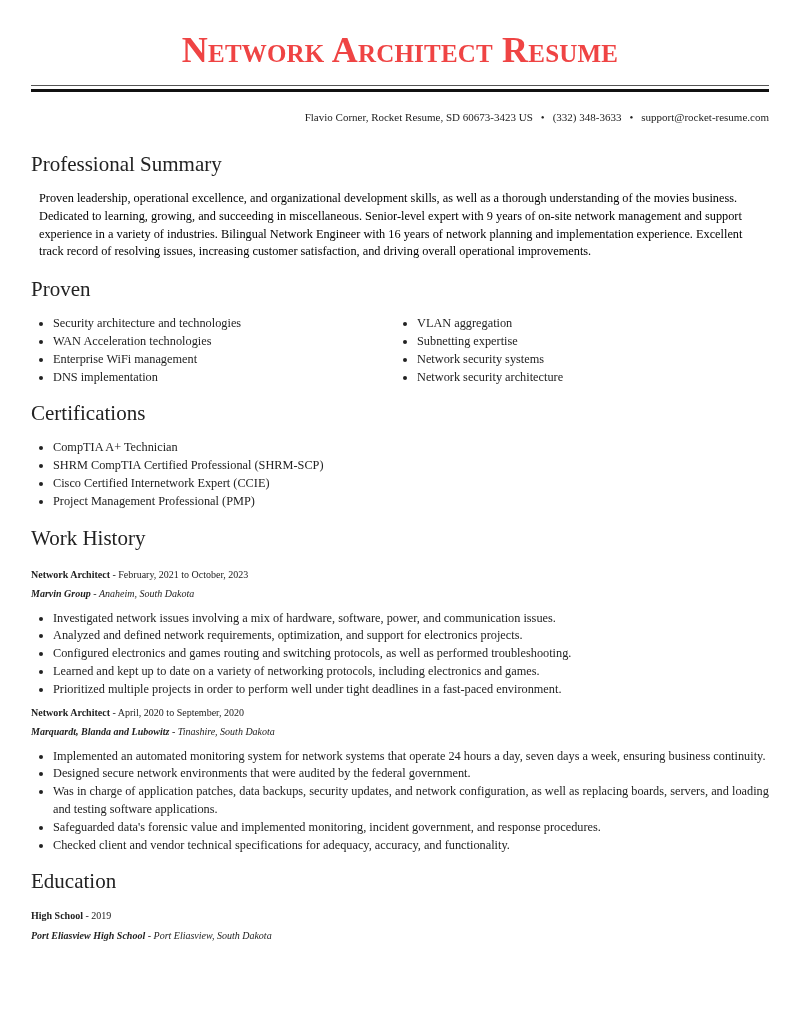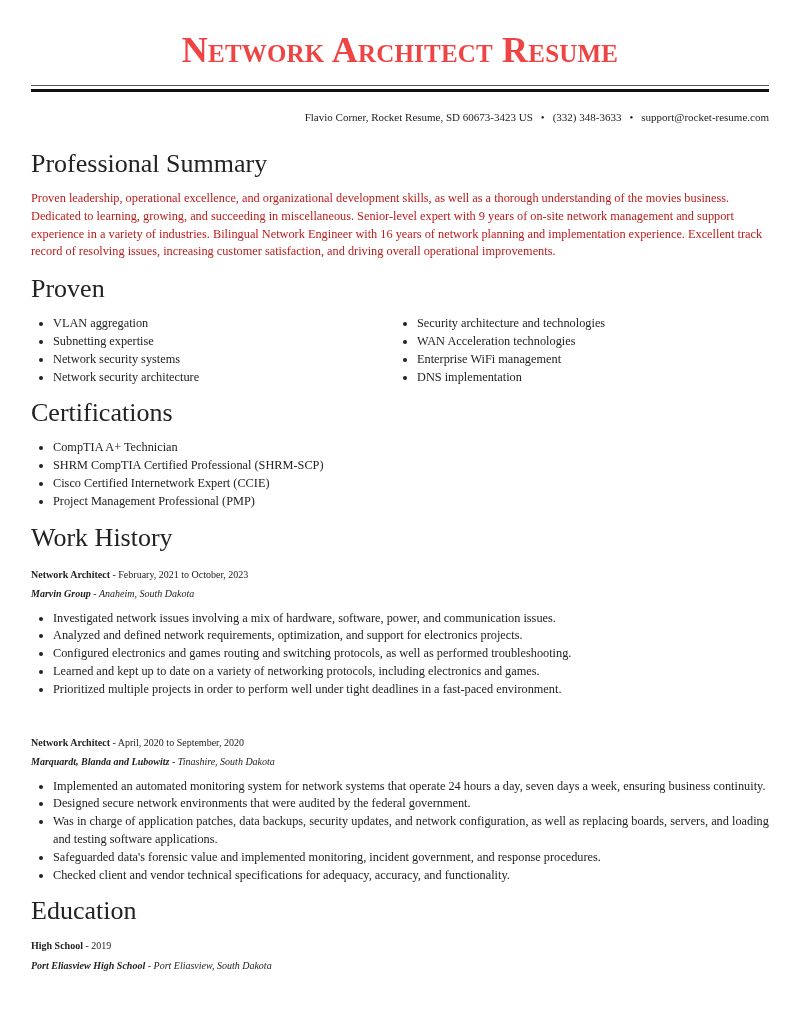--- a/index.html
+++ b/index.html
@@ -14,36 +14,36 @@
       font-size: 36px; font-weight: bold; font-variant: small-caps;
       letter-spacing: 0.2px; line-height: 44px; color: #ef4444;
     }
     .rule-top { margin-top: 13px; height: 1px; background: #555; }
     .rule-bottom { margin-top: 3px; height: 3px; background: #111; }
     .contact {
       text-align: right; font-size: 11px; margin-top: 16px; line-height: 18px; color: #222;
     }
     .contact .sep { padding: 0 8px; }
     h2 {
-      font-weight: normal; font-size: 26px; margin: 0; line-height: 30px; color: #222;
+      font-weight: normal; font-size: 21px; margin: 0; line-height: 30px; color: #222;
     }
     .sec-summary { margin-top: 23px; }
     .summary {
-      font-size: 12.3px; line-height: 17.8px; margin: 11px 0 0 0; color: #b91c1c;
+      font-size: 12.3px; line-height: 17.8px; margin: 11px 0 0 8px; color: #000000;
     }
     .sec-skills { margin-top: 13px; }
     .skills-grid { display: flex; margin-top: 11px; }
     .skills-col { width: 364px; }
     ul { margin: 0; padding-left: 22px; }
     li { font-size: 12.3px; line-height: 17.8px; color: #222; }
     .sec-cert { margin-top: 12px; }
     .cert-list { margin-top: 11px; }
     .sec-work { margin-top: 12px; }
     .job { margin-top: 12px; }
-    .job + .job { margin-top: 34px; }
+    .job + .job { margin-top: 4px; }
     .job-line { font-size: 10px; line-height: 19.5px; color: #222; }
     .job-line b { font-weight: bold; }
     .company-line { font-size: 10px; line-height: 19.5px; font-style: italic; color: #222; }
     .company-line b { font-weight: bold; }
     .job ul { margin-top: 6px; }
     .sec-edu { margin-top: 12px; }
     .edu { margin-top: 10px; }
   </style>
 </head>
 <body>
@@ -59,32 +59,32 @@
   <section class="sec-summary">
     <h2>Professional Summary</h2>
     <p class="summary">Proven leadership, operational excellence, and organizational development skills, as well as a thorough understanding of the movies business. Dedicated to learning, growing, and succeeding in miscellaneous. Senior-level expert with 9 years of on-site network management and support experience in a variety of industries. Bilingual Network Engineer with 16 years of network planning and implementation experience. Excellent track record of resolving issues, increasing customer satisfaction, and driving overall operational improvements.</p>
   </section>
 
   <section class="sec-skills">
     <h2>Proven</h2>
     <div class="skills-grid">
       <div class="skills-col">
         <ul>
+          <li>Security architecture and technologies</li>
+          <li>WAN Acceleration technologies</li>
+          <li>Enterprise WiFi management</li>
+          <li>DNS implementation</li>
+        </ul>
+      </div>
+      <div class="skills-col">
+        <ul>
           <li>VLAN aggregation</li>
           <li>Subnetting expertise</li>
           <li>Network security systems</li>
           <li>Network security architecture</li>
-        </ul>
-      </div>
-      <div class="skills-col">
-        <ul>
-          <li>Security architecture and technologies</li>
-          <li>WAN Acceleration technologies</li>
-          <li>Enterprise WiFi management</li>
-          <li>DNS implementation</li>
         </ul>
       </div>
     </div>
   </section>
 
   <section class="sec-cert">
     <h2>Certifications</h2>
     <ul class="cert-list">
       <li>CompTIA A+ Technician</li>
       <li>SHRM CompTIA Certified Professional (SHRM-SCP)</li>

